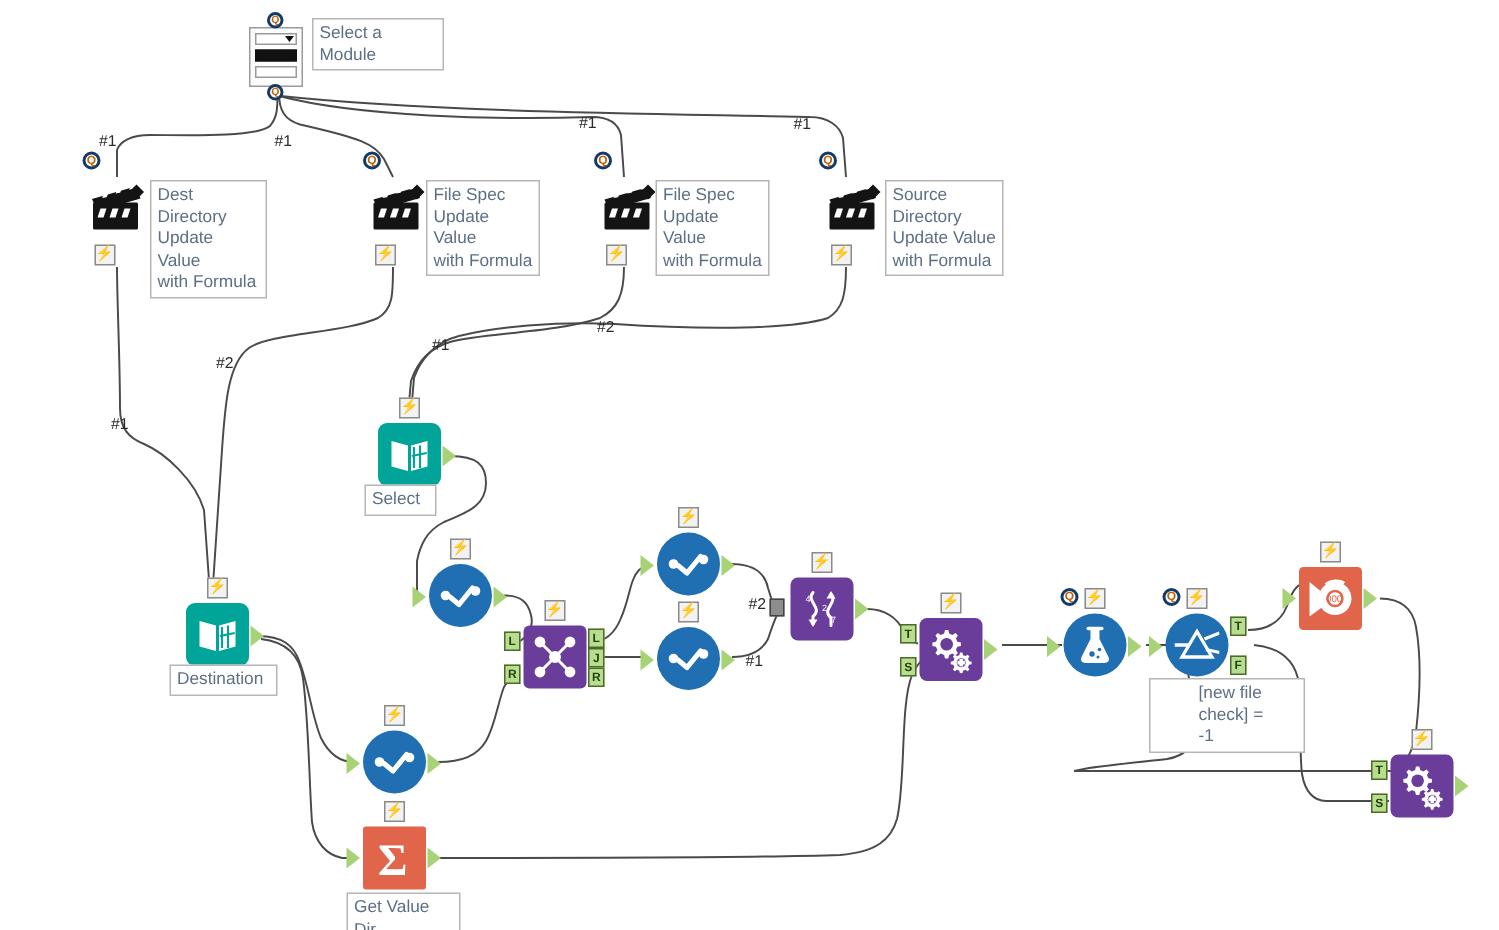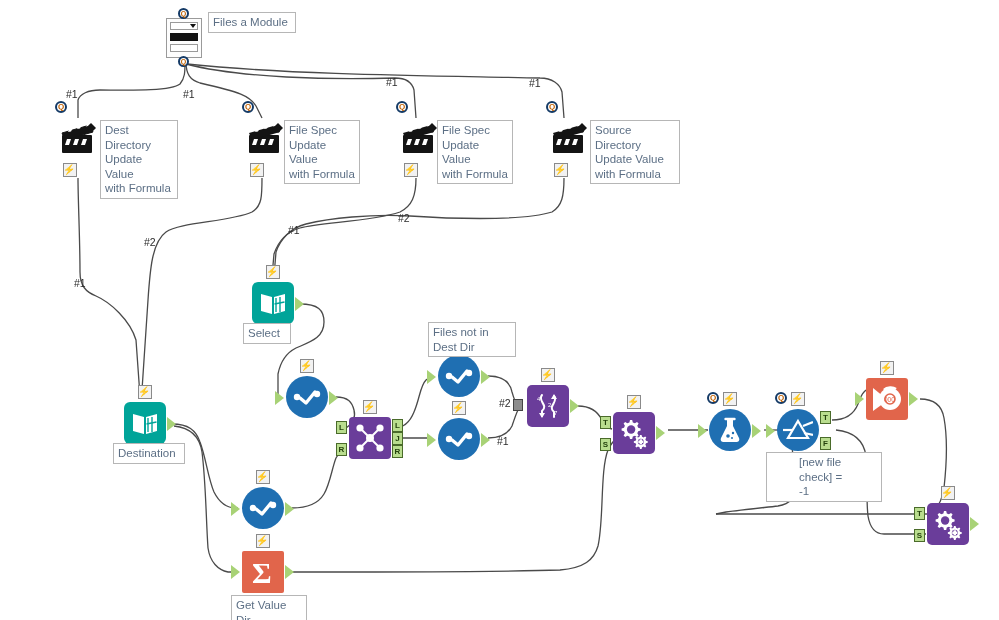--- a/index.html
+++ b/index.html
@@ -226,21 +226,21 @@
 
   <div class="iface" style="left:166px; top:18px;">
     <div class="row">
       <span class="caret"></span>
     </div>
     <div class="row filled"></div>
     <div class="row"></div>
   </div>
   <div class="iface-anchor" style="left:178px; top:8px;">Q</div>
   <div class="iface-anchor" style="left:178px; top:56px;">Q</div>
-  <div class="label-box" style="left:208px; top:12px; width:88px;">Files a Module</div>
+  <div class="label-box" style="left:208px; top:12px; width:88px;">Select a Module</div>
 
   <div class="node" style="left:57px; top:118px;">
     <div class="body" style="background:transparent;">
       <svg width="40" height="36" viewBox="0 0 40 36">
         <rect x="4" y="14" width="30" height="18" rx="1" fill="#141414"></rect>
         <g fill="#141414" stroke="#141414" stroke-width="1">
           <polygon points="4,12 32,4 35,11 7,19"></polygon>
         </g>
         <g fill="#ffffff">
           <polygon points="10,11 13,5 16,4.5 13,10.5"></polygon>
@@ -326,21 +326,21 @@
           <polygon points="9,18 13,18 11,24 7,24"></polygon>
           <polygon points="17,18 21,18 19,24 15,24"></polygon>
           <polygon points="25,18 29,18 27,24 23,24"></polygon>
         </g>
         <polygon points="33,2 38,7 33,12 28,7" fill="#141414"></polygon>
       </svg>
     </div>
     <div class="badge question">Q</div>
     <div class="badge lightning" style="top:45px; left:6px;">⚡</div>
   </div>
-  <div class="label-box" style="left:590px; top:120px; width:90px;">Source Directory
+  <div class="label-box" style="left:590px; top:120px; width:79px;">Source Directory
 Update Value
 with Formula</div>
 
   <div class="node" style="left:252px; top:282px;">
     <div class="body" style="background:#00a499;">
       <svg width="30" height="28" viewBox="0 0 30 28">
         <path d="M3,5 L14,8 L14,25 L3,22 Z" fill="#ffffff"></path>
         <path d="M16,8 L27,5 L27,22 L16,25 Z" fill="#ffffff"></path>
         <g stroke="#00a499" stroke-width="1.4">
           <line x1="18" y1="9" x2="18" y2="23"></line>
@@ -428,21 +428,20 @@
       <svg width="30" height="18" viewBox="0 0 30 18">
         <circle cx="5" cy="9" r="3.2" fill="#ffffff"></circle>
         <circle cx="25" cy="6" r="3.2" fill="#ffffff"></circle>
         <path d="M8,10 L14,15 L23,4" stroke="#ffffff" stroke-width="3.4" fill="none" stroke-linecap="round" stroke-linejoin="round"></path>
       </svg>
     </div>
     <div class="badge lightning">⚡</div>
     <div class="anchor tri-in" style="top:15px;"></div>
     <div class="anchor tri-out" style="top:15px;"></div>
   </div>
-  <div class="label-box" style="left:428px; top:322px; width:88px;">Files not in Dest Dir</div>
 
   <div class="node round" style="left:438px; top:418px;">
     <div class="body" style="background:#1f6fb2;">
       <svg width="30" height="18" viewBox="0 0 30 18">
         <circle cx="5" cy="9" r="3.2" fill="#ffffff"></circle>
         <circle cx="25" cy="6" r="3.2" fill="#ffffff"></circle>
         <path d="M8,10 L14,15 L23,4" stroke="#ffffff" stroke-width="3.4" fill="none" stroke-linecap="round" stroke-linejoin="round"></path>
       </svg>
     </div>
     <div class="badge lightning">⚡</div>
@@ -512,21 +511,21 @@
         <line x1="20" y1="9" x2="30" y2="5" stroke="#ffffff" stroke-width="2.2"></line>
         <line x1="21" y1="16" x2="30" y2="18" stroke="#ffffff" stroke-width="2.2"></line>
       </svg>
     </div>
     <div class="badge question">Q</div>
     <div class="badge lightning">⚡</div>
     <div class="anchor tri-in" style="top:15px;"></div>
     <div class="anchor out" style="top:2px;">T</div>
     <div class="anchor out" style="top:28px;">F</div>
   </div>
-  <div class="label-box" style="left:766px; top:452px; width:116px;padding-left:32px;">[new file check] =
+  <div class="label-box" style="left:766px; top:452px; width:104px;padding-left:32px;">[new file check] =
 -1</div>
 
   <div class="node" style="left:866px; top:378px;">
     <div class="body" style="background:#e1654b; border-radius:3px;">
       <svg width="34" height="30" viewBox="0 0 34 30">
         <path d="M3,4 L14,13 L14,19 L3,27 Z" fill="#ffffff"></path>
         <circle cx="20" cy="15" r="11" fill="#ffffff"></circle>
         <path d="M14,6 C17,3 23,3 26,5" stroke="#ffffff" stroke-width="2.6" fill="none"></path>
         <circle cx="20" cy="15" r="5" fill="none" stroke="#e1654b" stroke-width="1.6"></circle>
         <text x="14" y="17.5" font-size="6.5" fill="#e1654b" font-family="sans-serif">000</text>

